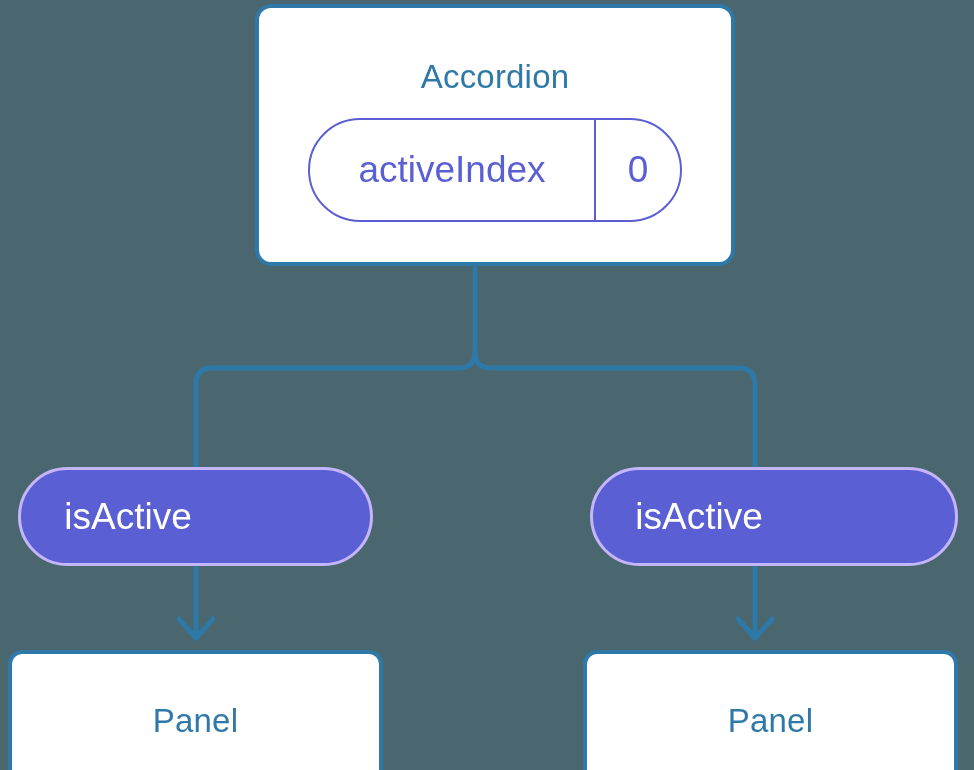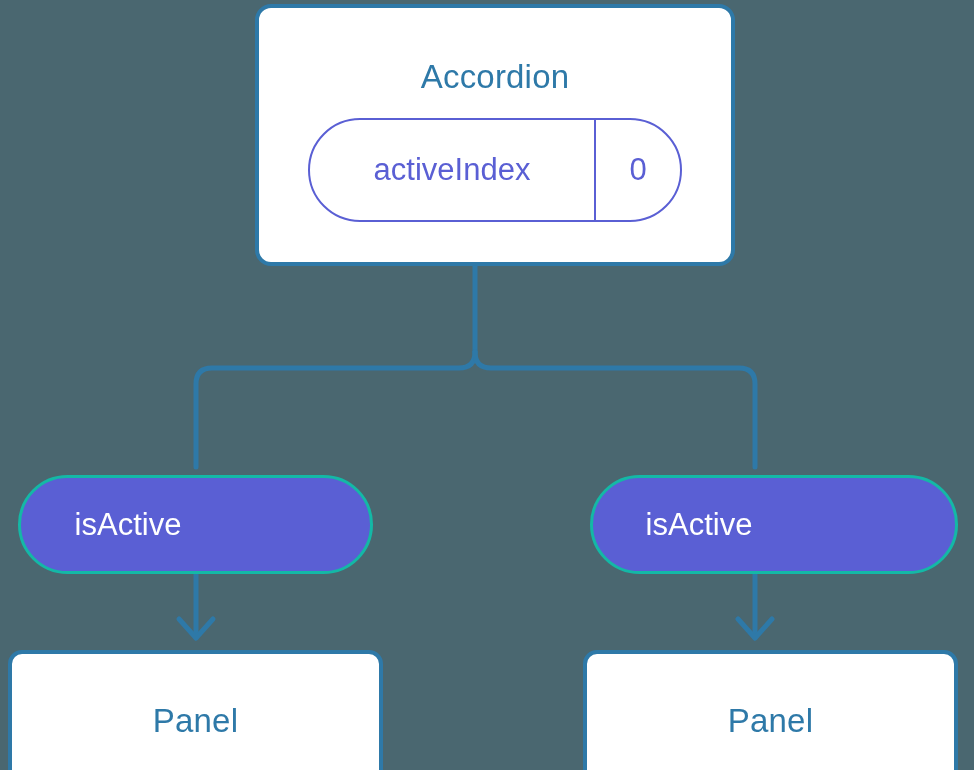--- a/index.html
+++ b/index.html
@@ -78,41 +78,40 @@
     box-sizing: border-box;
     border-radius: 999px;
     overflow: hidden;
     white-space: nowrap;
   }
   .pill-key, .pill-val {
     display: flex;
     align-items: center;
     justify-content: center;
     box-sizing: border-box;
-    font-size: 31px;
+    font-size: 37px;
   }
 
   
   .pill-outline {
     background: #ffffff;
     border: 2.5px solid #5a5fd4;
   }
   .pill-outline .pill-key,
   .pill-outline .pill-val {
     color: #5a5fd4;
   }
   .pill-outline .pill-val {
     border-left: 2.5px solid #5a5fd4;
   }
 
   
   .pill-filled {
     background: #5a5fd4;
-    border: 3px solid #14b8a6;
-    margin-top: 8px;
+    border: 3px solid #c4b5fd;
   }
   .pill-filled .pill-key,
   .pill-filled .pill-val {
     color: #ffffff;
   }
   .pill-filled .pill-val {
     border-left: 2.5px solid #ffffff;
   }
 
   #active-index-pill {

